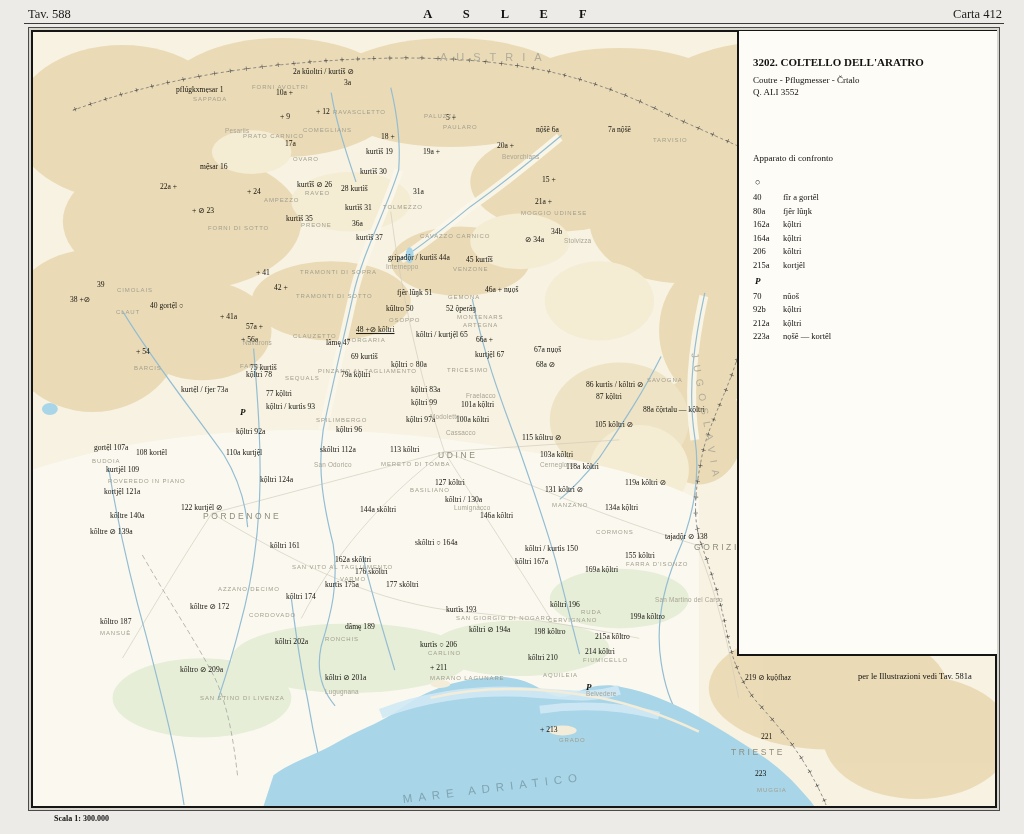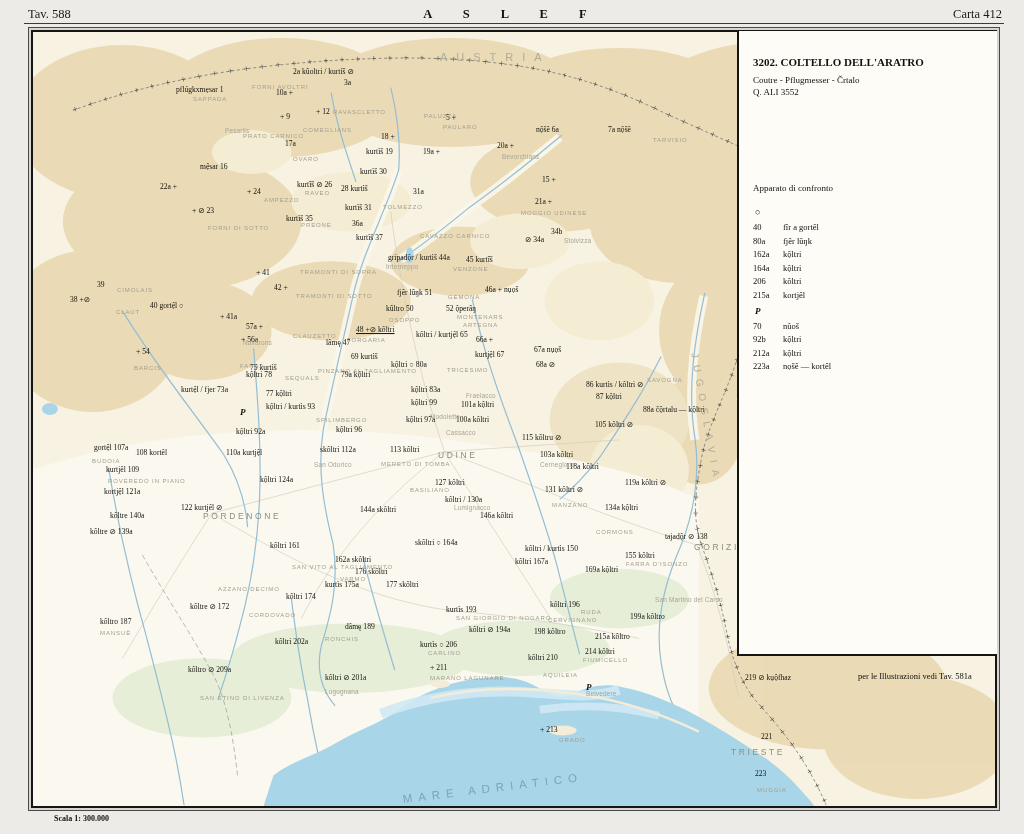--- a/index.html
+++ b/index.html
@@ -38,21 +38,21 @@
   .rg-sea { position:absolute; font-family:"Liberation Sans", sans-serif; color:#80a4b2;
             font-size:11.5px; letter-spacing:6px; transform:rotate(-7deg); white-space:nowrap; }
 
   
   .legend { position:absolute; left:737px; top:31px; width:260px; height:625px;
             background:#fdfcf6; border-left:2px solid #151515; border-bottom:2px solid #151515;
             z-index:6; box-sizing:border-box; padding:25px 10px 0 14px; }
   .leg-title { font-weight:bold; font-size:11px; color:#111; }
   .leg-sub   { font-size:9px; margin-top:7px; color:#111; }
   .leg-q     { font-size:9px; margin-top:2px; color:#111; }
-  .leg-apparato { font-size:9px; margin-top:86px; color:#111; }
+  .leg-apparato { font-size:9px; margin-top:56px; color:#111; }
   .leg-groups { margin-top:14px; font-size:8.5px; color:#111; }
   .leg-symbol { margin:6px 0 5px 2px; font-size:9px; }
   .leg-symbol.leg-p { font-style:italic; font-weight:bold; }
   .leg-row { display:flex; margin:0 0 3.5px 0; }
   .leg-num { width:30px; }
   .leg-word { }
 
   
   .scale-note { position:absolute; left:54px; top:814px; font-size:8px; font-weight:bold;
                 color:#111; z-index:7; }
@@ -278,21 +278,21 @@
       <div class="pt" style="left: 630px; top: 617px;">199a kôltro</div>
       <div class="pt" style="left: 100px; top: 622px;">kôltro 187</div>
       <div class="pt" style="left: 453px; top: 630px; margin-left: 16px;">kôltri ⊘ 194a</div>
       <div class="pt" style="left: 534px; top: 632px;">198 kôltro</div>
       <div class="pt" style="left: 595px; top: 637px;">215a kôltro</div>
       <div class="pt" style="left: 345px; top: 627px;">dâmę 189</div>
       <div class="pt" style="left: 275px; top: 642px;">kôltri 202a</div>
       <div class="pt" style="left: 420px; top: 645px;">kurtìs ○ 206</div>
       <div class="pt" style="left: 585px; top: 652px;">214 kôltri</div>
       <div class="pt" style="left: 528px; top: 658px;">kôltri 210</div>
-      <div class="pt" style="left: 180px; top: 670px; margin-left: 8px;">kôltro ⊘ 209a</div>
+      <div class="pt" style="left: 180px; top: 670px;">kôltro ⊘ 209a</div>
       <div class="pt" style="left: 325px; top: 678px;">kôltri ⊘ 201a</div>
       <div class="pt" style="left: 430px; top: 668px;">+ 211</div>
       <div class="pt" style="left: 745px; top: 678px;">219 ⊘ kụộfhaz</div>
       <div class="pt" style="left: 540px; top: 730px;">+ 213</div>
       <div class="pt" style="left: 761px; top: 737px;">221</div>
       <div class="pt" style="left: 755px; top: 774px;">223</div>
       <div class="pt pt-p" style="left: 586px; top: 687px;">P</div>
       <div class="pl" style="left: 193px; top: 99px;">SAPPADA</div>
       <div class="pl" style="left: 252px; top: 87px;">FORNI AVOLTRI</div>
       <div class="pl pl-lc" style="left: 225px; top: 130px;">Pesariis</div>

